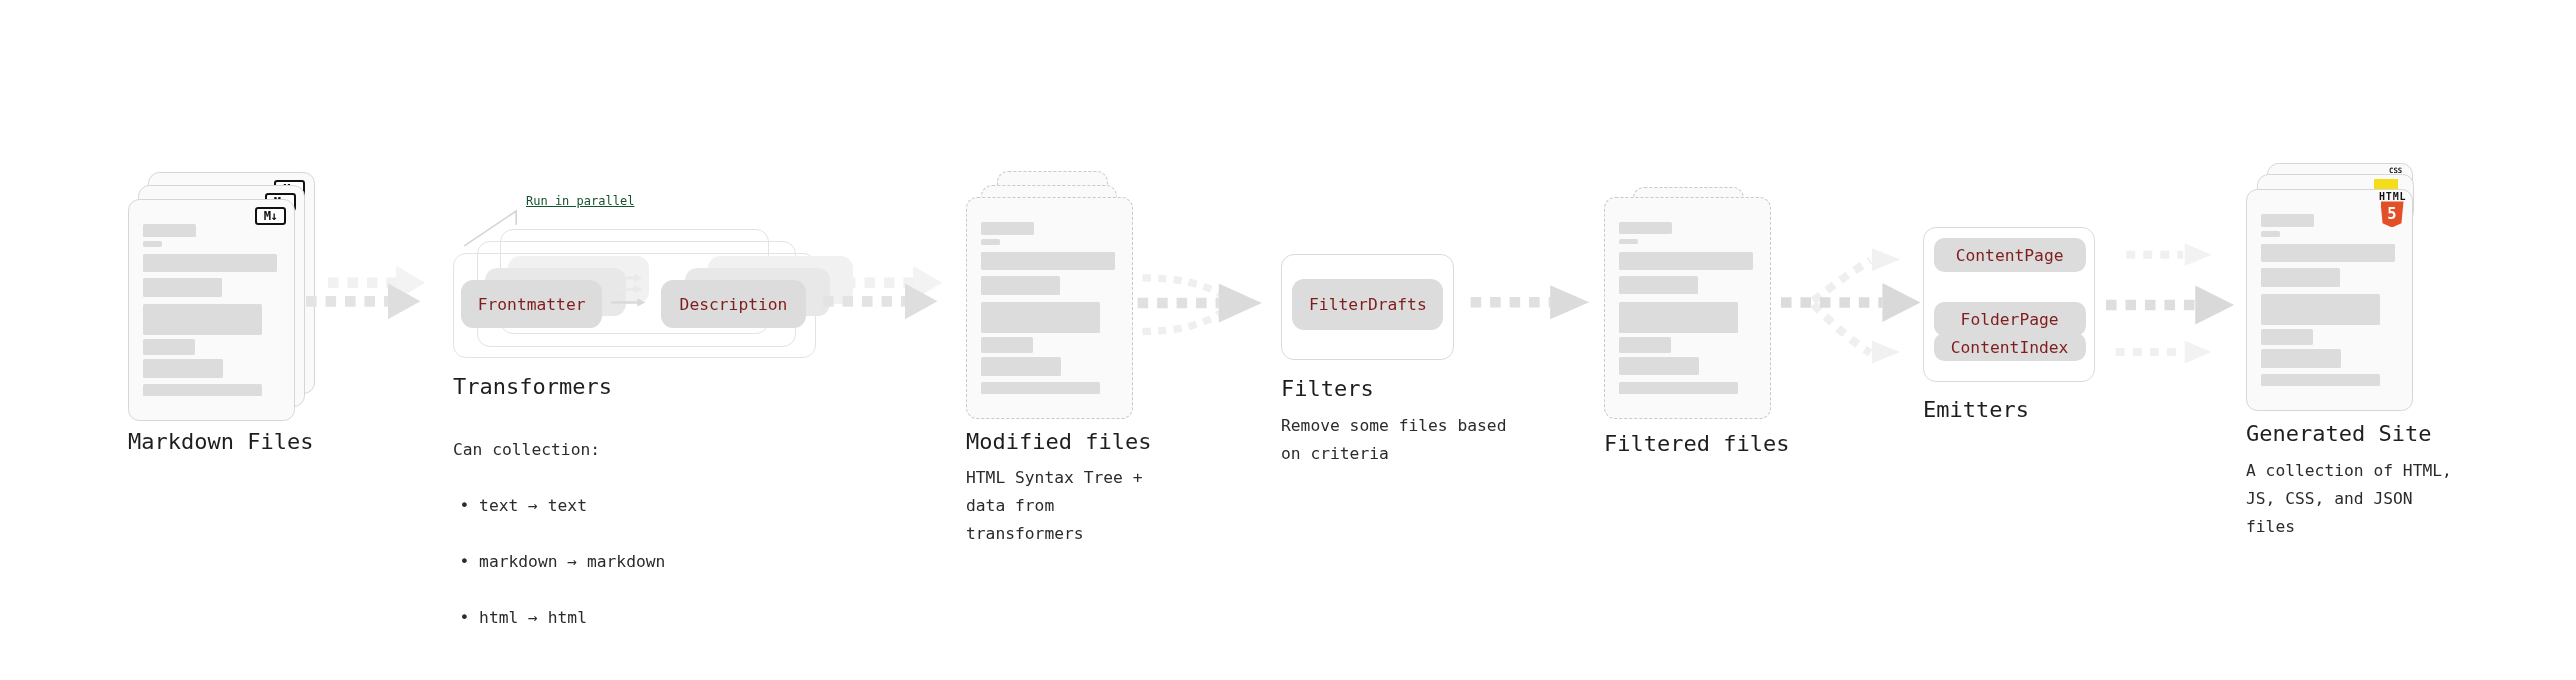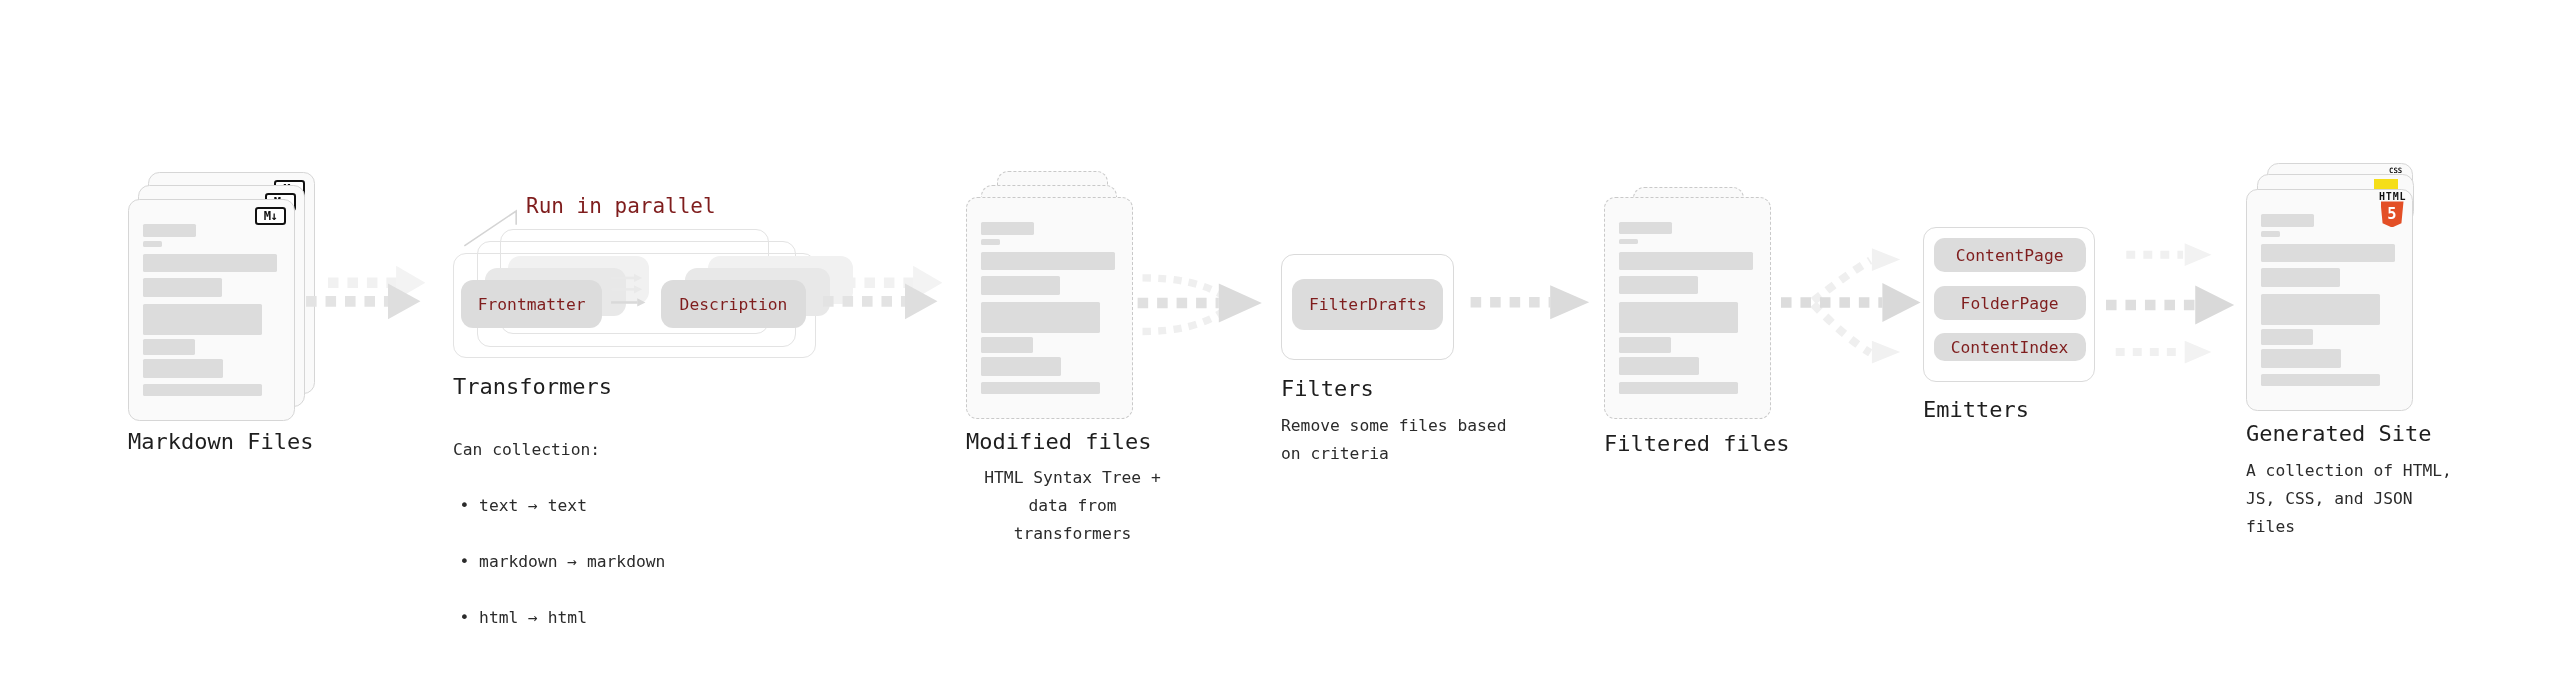--- a/index.html
+++ b/index.html
@@ -41,21 +41,21 @@
   
   .pill { position: absolute; background: #dcdcdc; border-radius: 12.2px;
           display: flex; align-items: center; justify-content: center;
           font-size: 16.3px; color: #7f1d1d; white-space: nowrap; }
   .pill.ghost1 { background: #e8e8e8; }
   .pill.ghost2 { background: #f1f1f1; }
 
   .obox { position: absolute; border: 1.6px solid #e3e3e3; border-radius: 13px; background: transparent; }
   .wbox { position: absolute; border: 1.6px solid #dadada; border-radius: 13px; background: #ffffff; }
 
-  .annotation { position: absolute; font-size: 21px; color: #7f1d1d; white-space: nowrap; }
+  .annotation { position: absolute; font-size: 12px; color: #14532d; white-space: nowrap; text-decoration: underline; }
 
   
   .css-badge { position: absolute; font-size: 7.3px; font-weight: bold; color: #111;
                border-bottom: 3.3px solid var(--css_badge, #2965f1); line-height: 8.1px; padding-bottom: 0.8px; }
   .js-badge  { position: absolute; width: 24.4px; height: 9.8px; background: var(--js_badge, #f5de19); }
   .html-badge { position: absolute; width: 26px; text-align: center; }
   .html-badge .word { font-size: 10px; font-weight: bold; color: #111; letter-spacing: 0.8px; line-height: 7.3px; }
   .html-badge .shield { width: 23px; height: 26px; margin: 0.8px auto 0; background: var(--html5_badge, #e34f26);
                clip-path: polygon(0 0, 100% 0, 91% 84%, 50% 100%, 9% 84%);
                color: #fff; font-size: 15.4px; font-weight: bold; line-height: 26px; text-align: center; }
@@ -145,21 +145,21 @@
     <i class="b1"></i>
       <i class="b2"></i>
       <i class="b3"></i>
       <i class="b4"></i>
       <i class="b5"></i>
       <i class="b6"></i>
       <i class="b7"></i>
       <i class="b8"></i>
   </div>
   <div class="label" style="left:0; top:258px;">Modified files</div>
-  <div class="desc" style="left:10px; top:293px;text-align:center;">HTML Syntax Tree +
+  <div class="desc" style="left:0; top:293px;">HTML Syntax Tree +
 data from transformers</div>
 </div>
 
 <svg class="abs" style="left:1136px; top:268px;" width="138" height="75" viewBox="0 0 170 92">
   <path d="M8,12 Q72,12 106,33" fill="none" stroke="#efefef" stroke-width="9" stroke-dasharray="10 9"></path>
   <path d="M8,78 Q72,78 106,54" fill="none" stroke="#efefef" stroke-width="9" stroke-dasharray="10 9"></path>
   <line x1="2" y1="43" x2="102" y2="43" stroke="#e0e0e0" stroke-width="13" stroke-dasharray="13 11"></line>
   <polygon points="102,19 102,67 155,43" fill="#dbdbdb"></polygon>
 </svg>
 
@@ -196,21 +196,21 @@
   <polygon points="112,15 112,43 147,29" fill="#f1f1f1"></polygon>
   <path d="M40,84 Q80,126 110,144" fill="none" stroke="#efefef" stroke-width="10" stroke-dasharray="11 10"></path>
   <polygon points="112,129 112,157 147,143" fill="#f1f1f1"></polygon>
   <line x1="0" y1="82" x2="125" y2="82" stroke="#dcdcdc" stroke-width="13" stroke-dasharray="13 11"></line>
   <polygon points="125,58 125,106 172,82" fill="#d9d9d9"></polygon>
 </svg>
 
 <div class="stage" style="left:1923px; top:227px; width:244px; height:260px;">
   <div class="wbox" style="left:0; top:0; width:172px; height:155px;"></div>
   <div class="pill" style="left:10.6px; top:11.4px;  width:152px; height:34px; border-radius:10.6px;">ContentPage</div>
-  <div class="pill" style="left:10.6px; top:59px;  width:152px; height:34px; border-radius:10.6px;">FolderPage</div>
+  <div class="pill" style="left:10.6px; top:75px;  width:152px; height:34px; border-radius:10.6px;">FolderPage</div>
   <div class="pill" style="left:10.6px; top:106px; width:152px; height:28px; border-radius:10.6px;">ContentIndex</div>
   <div class="label" style="left:0; top:170px;">Emitters</div>
 </div>
 
 <svg class="abs" style="left:2106px; top:240px;" width="142" height="130" viewBox="0 0 175 160">
   <line x1="25" y1="18" x2="95" y2="18" stroke="#f0f0f0" stroke-width="10" stroke-dasharray="11 10"></line>
   <polygon points="97,4 97,32 130,18" fill="#f2f2f2"></polygon>
   <line x1="0" y1="80" x2="110" y2="80" stroke="#dedede" stroke-width="13" stroke-dasharray="13 11"></line>
   <polygon points="110,56 110,104 158,80" fill="#d9d9d9"></polygon>
   <line x1="12" y1="138" x2="95" y2="138" stroke="#f0f0f0" stroke-width="10" stroke-dasharray="11 10"></line>

